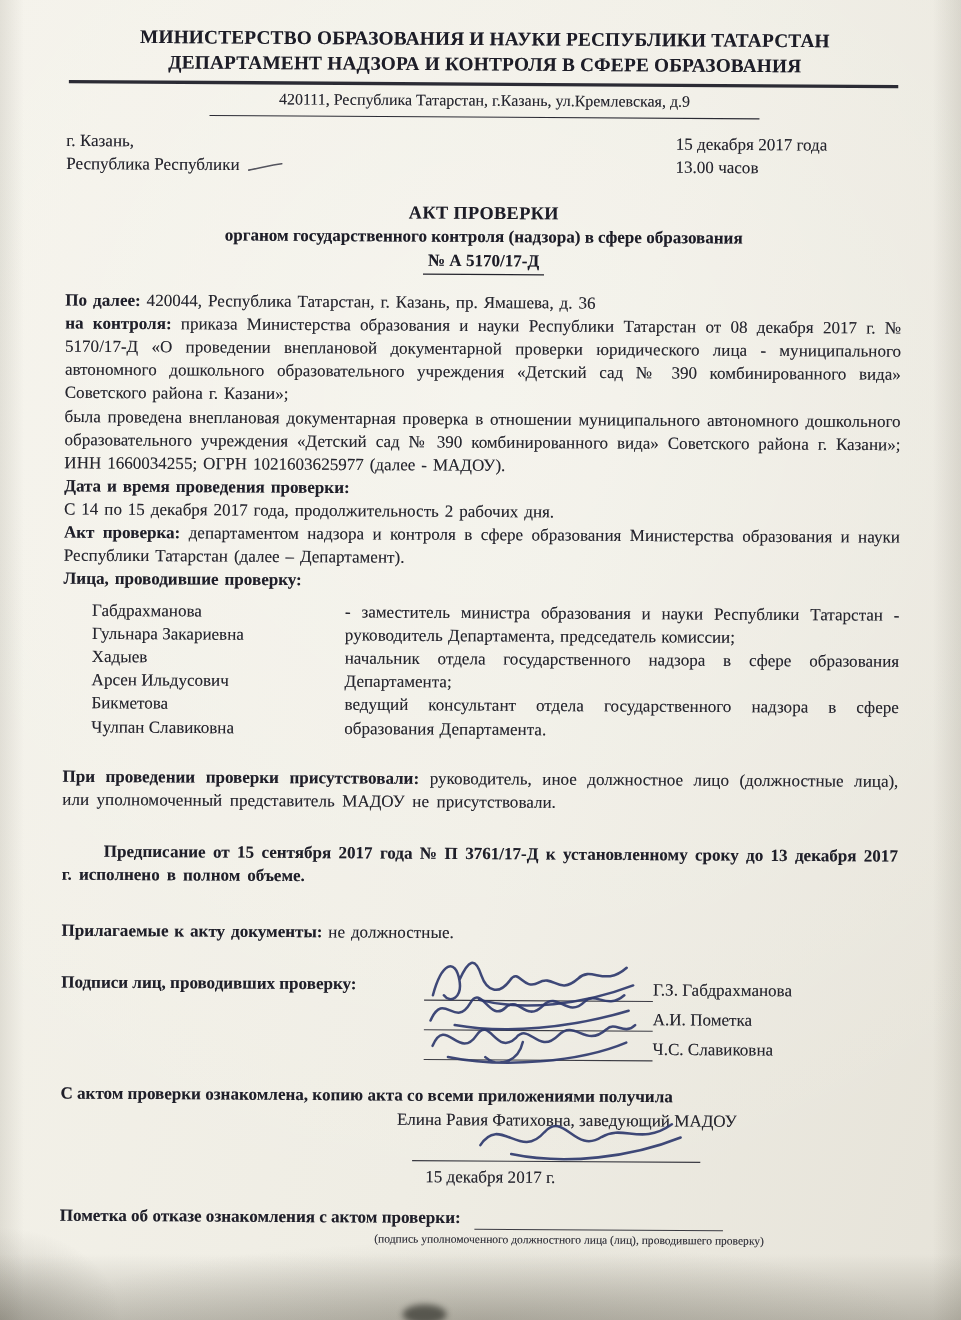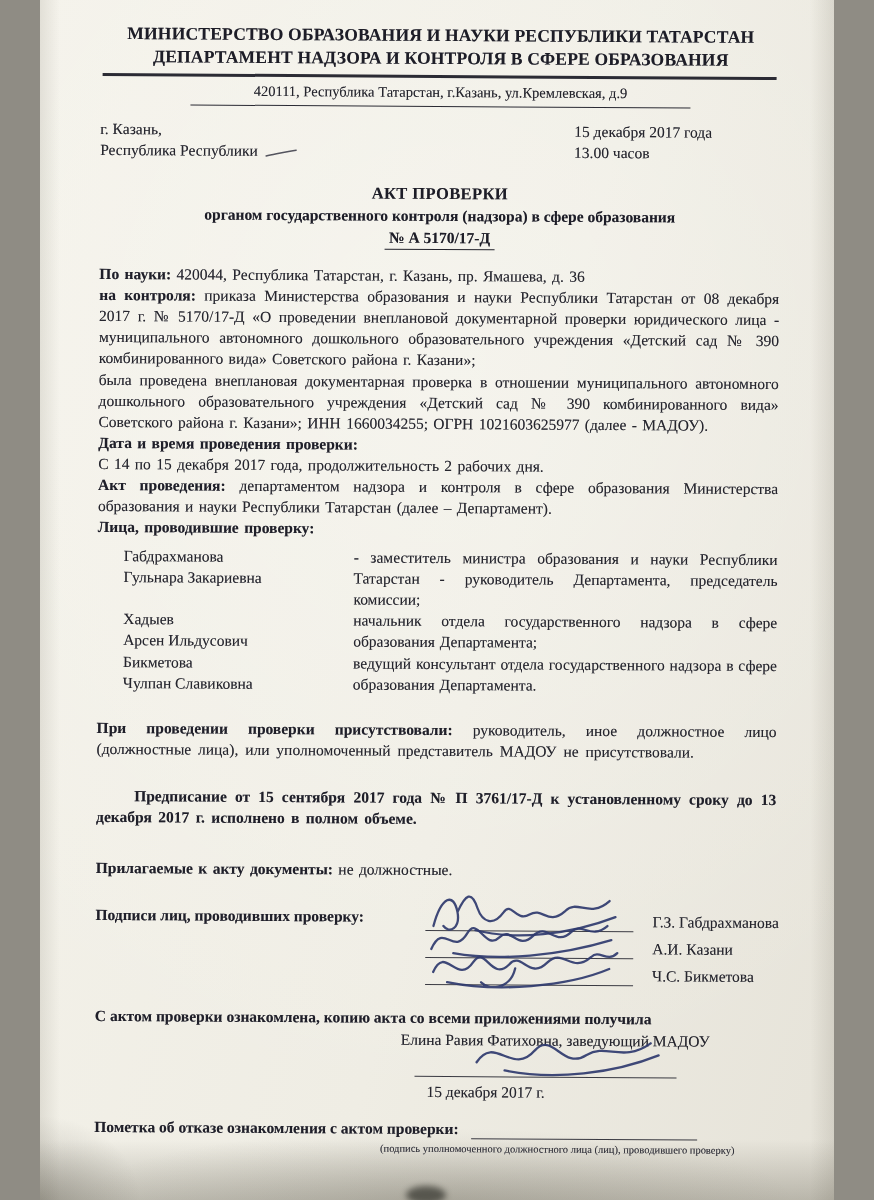--- a/index.html
+++ b/index.html
@@ -1,20 +1,20 @@
 <!DOCTYPE html>
 <html><head>
 <meta charset="utf-8">
 <style>
   * { margin:0; padding:0; box-sizing:border-box; }
   html,body { width:874px; height:1200px; overflow:hidden; background:#8f8c84; }
   body { font-family:"Liberation Serif", serif; }
 
   .scan {
-    position:relative; width:794px; height:1200px; margin:0 auto;
+    position:relative; width:874px; height:1200px; margin:0 auto;
     background:
       radial-gradient(120% 90% at 50% 30%, rgba(255,255,252,.35), rgba(255,255,252,0) 70%),
       linear-gradient(105deg, #f4f2ea 0%, #efede4 55%, #e6e3d9 100%);
     overflow:hidden;
     color:#26262e;
   }
   
   .scan::before {
     content:""; position:absolute; inset:0; pointer-events:none;
     background:
@@ -68,21 +68,21 @@
   .presence { margin-top:24px; word-spacing:3px; }
   .prescription { margin-top:26px; font-weight:bold; text-indent:38px; word-spacing:2.5px; color:#1f1f29; }
   .attachments { margin-top:30px; }
 
   
   .sig-section { display:flex; margin-top:24px; }
   .sig-label { width:330px; flex:none; font-weight:bold; color:#1f1f29; padding-top:2px; }
   .sig-rows { flex:1; }
   .sig-row { display:flex; align-items:flex-end; height:27px; }
   .sig-line { position:relative; width:208px; flex:none; border-bottom:1.6px solid #3c3c44; height:26px; }
-  .sig-name { margin-left:19px; white-space:nowrap; }
+  .sig-name { margin-left:0; white-space:nowrap; }
   .sig-svg { position:absolute; overflow:visible; pointer-events:none; left:-6px; bottom:-8px; }
   .ink { stroke:#2f3a6e; fill:none; stroke-width:2.3; stroke-linecap:round; stroke-linejoin:round; opacity:.92; }
 
   
   .ack { margin-top:22px; }
   .ack-person { margin-left:306px; margin-top:1px; }
   .ack-sigline { position:relative; margin-left:320px; width:262px; border-bottom:1.6px solid #3a3a42; height:27px; }
   .ack-date { margin-left:332px; margin-top:4px; }
 
   
@@ -119,25 +119,25 @@
         <div>13.00 часов</div>
       </div>
     </div>
 
     <div class="title">
       <div class="title-l1">АКТ ПРОВЕРКИ</div>
       <div class="title-l2">органом государственного контроля (надзора) в сфере образования</div>
       <div><span class="title-num">№ А 5170/17-Д</span></div>
     </div>
 
-    <p class="para mt1"><b>По науки:</b> <span>420044, Республика Татарстан, г. Казань, пр. Ямашева, д. 36</span></p>
+    <p class="para mt1"><b>По далее:</b> <span>420044, Республика Татарстан, г. Казань, пр. Ямашева, д. 36</span></p>
     <p class="para"><b>на контроля:</b> <span>приказа Министерства образования и науки Республики Татарстан от 08 декабря 2017 г. № 5170/17-Д «О проведении внеплановой документарной проверки юридического лица - муниципального автономного дошкольного образовательного учреждения «Детский сад № 390 комбинированного вида» Советского района г. Казани»;</span></p>
     <p class="para">была проведена внеплановая документарная проверка в отношении муниципального автономного дошкольного образовательного учреждения «Детский сад № 390 комбинированного вида» Советского района г. Казани»; ИНН 1660034255; ОГРН 1021603625977 (далее - МАДОУ).</p>
     <p class="para"><b>Дата и время проведения проверки:</b><br><span>С 14 по 15 декабря 2017 года, продолжительность 2 рабочих дня.</span></p>
-    <p class="para"><b>Акт проведения:</b> <span>департаментом надзора и контроля в сфере образования Министерства образования и науки Республики Татарстан (далее – Департамент).</span></p>
+    <p class="para"><b>Акт проверка:</b> <span>департаментом надзора и контроля в сфере образования Министерства образования и науки Республики Татарстан (далее – Департамент).</span></p>
     <p class="para"><b>Лица, проводившие проверку:</b></p>
 
     <div class="persons" style="flex-direction:column; margin-top:8px;">
       <div class="person-row">
         <div class="person-name">
           <div>Габдрахманова</div>
           <div>Гульнара Закариевна</div>
         </div>
         <div class="person-role">- заместитель министра образования и науки Республики Татарстан - руководитель Департамента, председатель комиссии;</div>
       </div>
@@ -175,30 +175,30 @@
           </div>
           <span class="sig-name">Г.З. Габдрахманова</span>
         </div>
         <div class="sig-row">
           <div class="sig-line">
             <svg class="sig-svg" width="210" height="56" viewBox="0 0 210 56">
               <path class="ink" d="M12 40 C 24 12, 34 48, 48 24 C 58 6, 66 42, 80 28 C 92 16, 98 42, 114 26 C 128 12, 136 38, 152 22 C 162 12, 172 30, 188 16"></path>
               <path class="ink" d="M34 44 C 80 52, 140 46, 192 30"></path>
             </svg>
           </div>
-          <span class="sig-name">А.И. Казани</span>
+          <span class="sig-name">А.И. Пометка</span>
         </div>
         <div class="sig-row">
           <div class="sig-line">
             <svg class="sig-svg" width="210" height="56" viewBox="0 0 210 56">
               <path class="ink" d="M14 36 C 26 8, 38 50, 54 26 C 66 8, 72 46, 90 28 C 102 14, 110 44, 128 26 C 144 10, 152 38, 172 20 C 180 12, 188 26, 198 16"></path>
               <path class="ink" d="M96 32 C 92 50, 74 56, 62 46 M28 46 C 78 56, 148 50, 190 32"></path>
             </svg>
           </div>
-          <span class="sig-name">Ч.С. Бикметова</span>
+          <span class="sig-name">Ч.С. Славиковна</span>
         </div>
       </div>
     </div>
 
     <div class="ack">
       <div class="b">С актом проверки ознакомлена, копию акта со всеми приложениями получила</div>
       <div class="ack-person">Елина Равия Фатиховна, заведующий МАДОУ</div>
       <div class="ack-sigline">
         <svg class="sig-svg" style="left:50px; bottom:-6px;" width="200" height="54" viewBox="0 0 200 54">
           <path class="ink" d="M12 34 C 30 6, 48 48, 70 22 C 88 2, 98 42, 122 26 C 142 14, 158 34, 186 14"></path>

